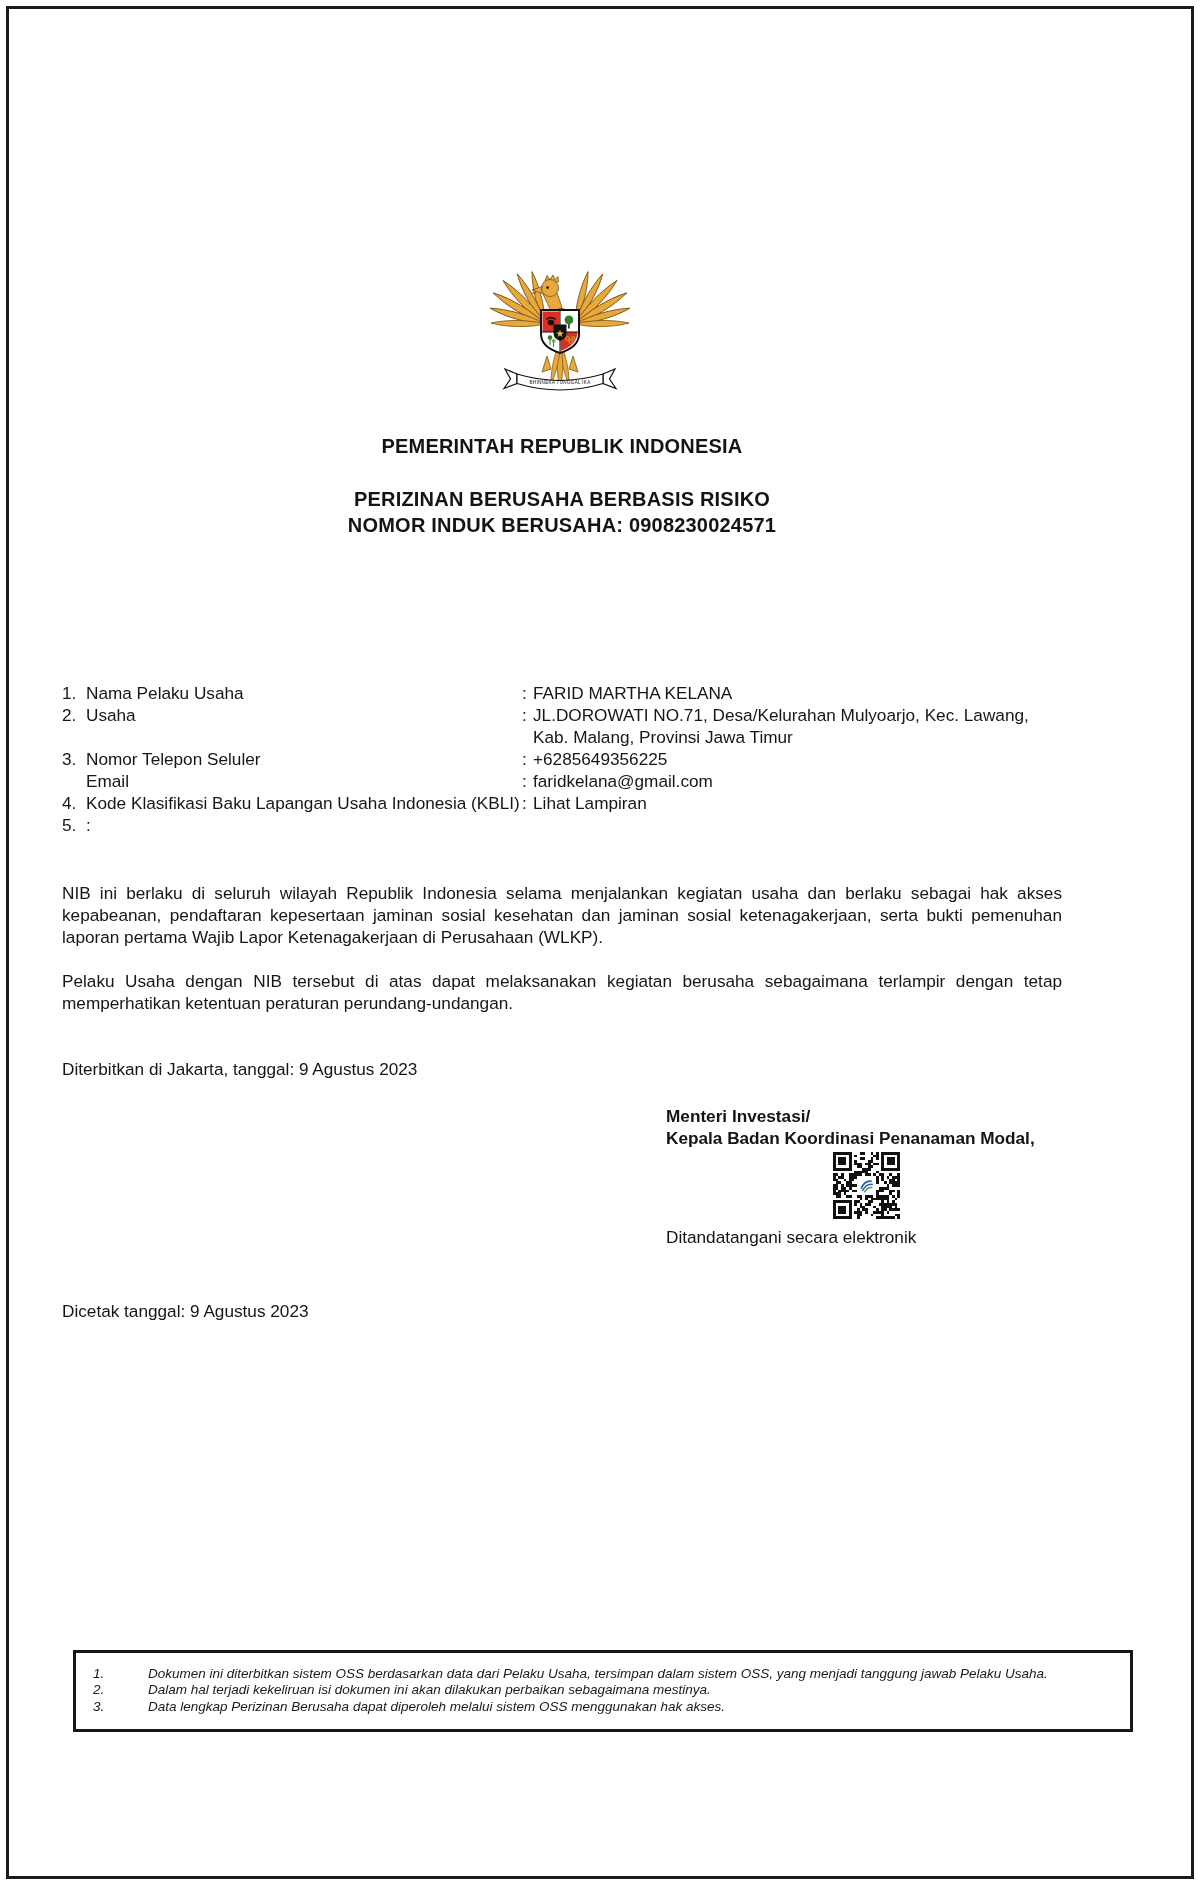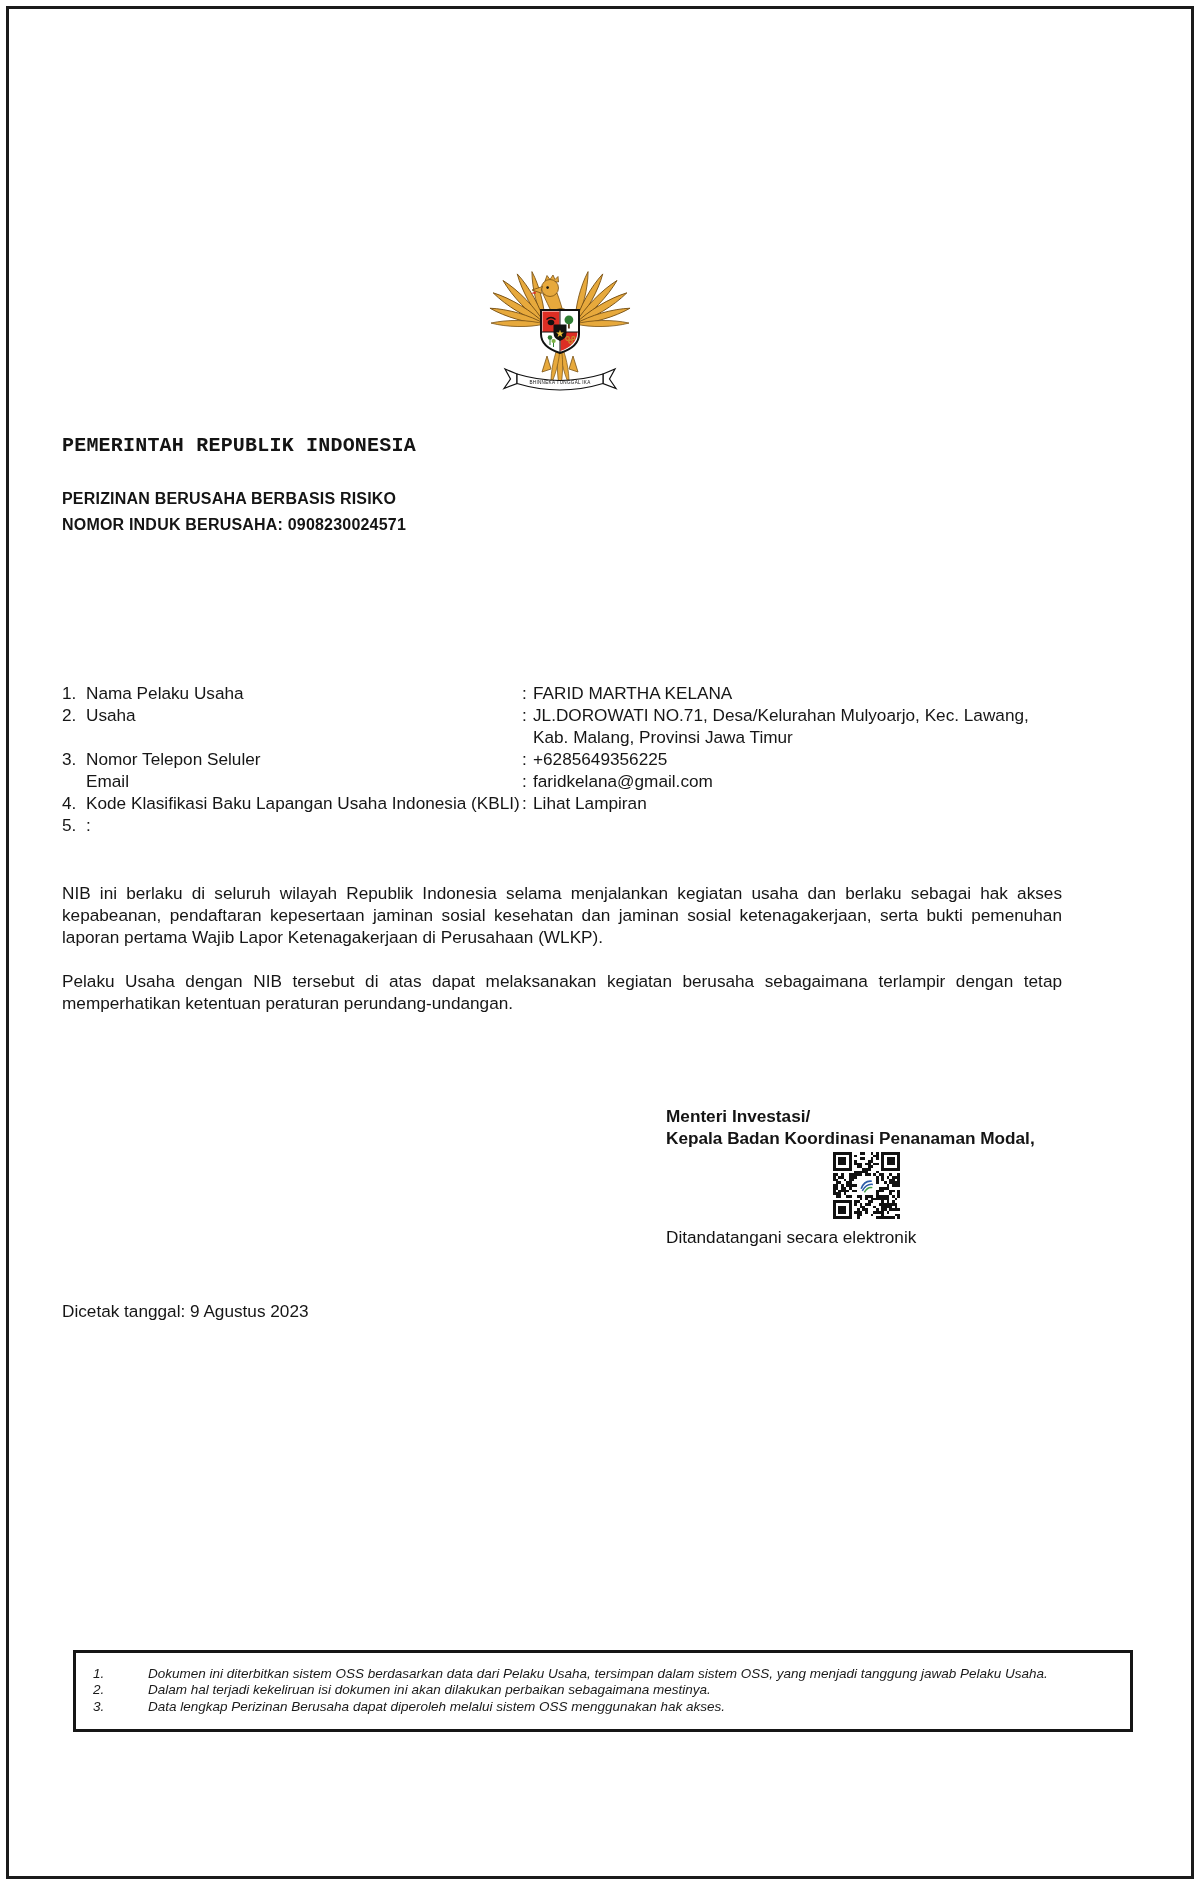--- a/index.html
+++ b/index.html
@@ -5,24 +5,24 @@
   * { margin:0; padding:0; box-sizing:border-box; }
   html,body { background:#ffffff; }
   body { font-family:"Liberation Sans", sans-serif; color:#141414; }
   .page { position:relative; width:1200px; height:1885px; background:#fff; overflow:hidden; }
   .page-border { position:absolute; inset:6px; border:3px solid #1b1b1b; pointer-events:none; }
 
   .abs { position:absolute; }
 
   .emblem { left:485px; top:248px; width:150px; height:150px; }
 
-  .gov-title { left:62px; top:434px; width:1000px; text-align:left;
-               font-weight:bold; font-size:20px; line-height:24px; letter-spacing:0.2px;font-family:Liberation Mono, monospace; }
-  .doc-title { left:62px; top:486px; width:1000px; 
-               font-weight:bold; font-size:16px; line-height:26px; letter-spacing:0.2px; }
+  .gov-title { left:62px; top:434px; width:1000px; text-align:center;
+               font-weight:bold; font-size:20px; line-height:24px; letter-spacing:0.2px; }
+  .doc-title { left:62px; top:486px; width:1000px; text-align:center;
+               font-weight:bold; font-size:20px; line-height:26px; letter-spacing:0.2px; }
 
   .body-text { font-size:17.2px; line-height:22px; color:#161616; }
   .just { text-align:justify; text-justify:inter-word; }
 
   .intro { left:62px; top:588px; width:1000px; }
 
   .fields { left:62px; top:682px; width:1004px; }
   .frow { display:flex; align-items:flex-start; }
   .fno { width:24px; flex:0 0 24px; }
   .flabel { width:436px; flex:0 0 436px; }
@@ -162,20 +162,21 @@
       <div class="fvalue">Lihat Lampiran</div>
     </div>
     <div class="frow">
       <div class="fno">5.</div>
       <div class="fcolon">:</div>
     </div>
   </div>
 
   <div class="abs para-validity body-text just">NIB ini berlaku di seluruh wilayah Republik Indonesia selama menjalankan kegiatan usaha dan berlaku sebagai hak akses kepabeanan, pendaftaran kepesertaan jaminan sosial kesehatan dan jaminan sosial ketenagakerjaan, serta bukti pemenuhan laporan pertama Wajib Lapor Ketenagakerjaan di Perusahaan (WLKP).</div>
   <div class="abs para-activity body-text just">Pelaku Usaha dengan NIB tersebut di atas dapat melaksanakan kegiatan berusaha sebagaimana terlampir dengan tetap memperhatikan ketentuan peraturan perundang-undangan.</div>
+  <div class="abs issued body-text">Diterbitkan di Jakarta, tanggal: 9 Agustus 2023</div>
 
   <div class="abs sig-block">
     <div class="sig-line">Menteri Investasi/</div>
     <div class="sig-line">Kepala Badan Koordinasi Penanaman Modal,</div>
     <div class="qr-wrap">
       <svg class="qr-main" id="qr" viewBox="0 0 25 25" shape-rendering="crispEdges">
           <rect x="10" y="0" width="1" height="1" fill="#111"></rect>
           <rect x="11" y="0" width="1" height="1" fill="#111"></rect>
           <rect x="14" y="0" width="1" height="1" fill="#111"></rect>
           <rect x="16" y="0" width="1" height="1" fill="#111"></rect>

